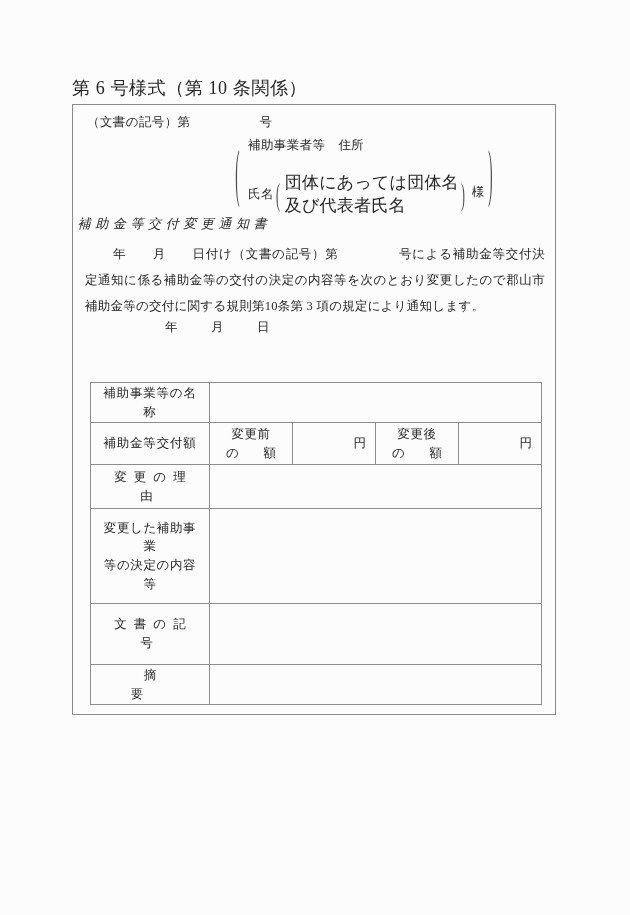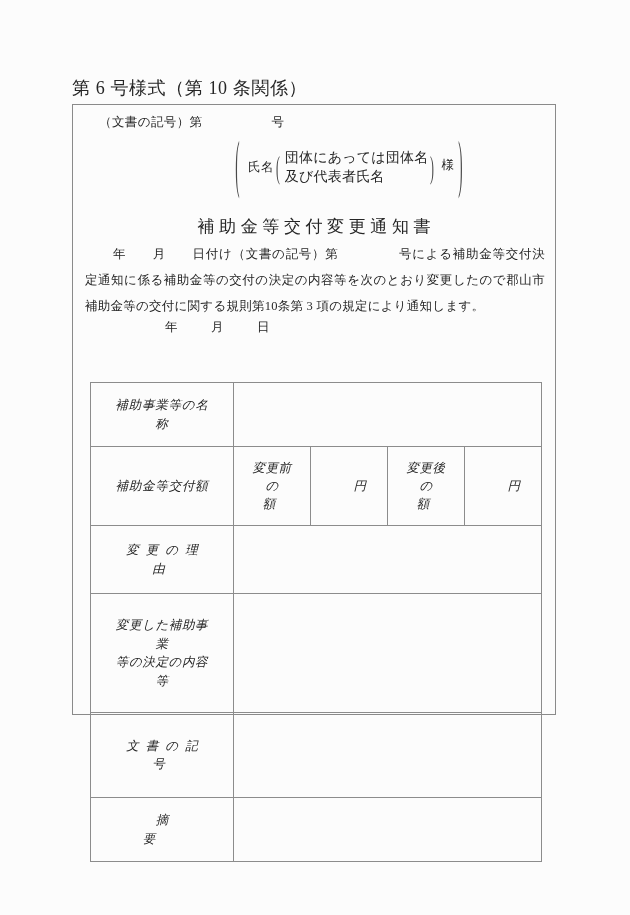--- a/index.html
+++ b/index.html
@@ -36,21 +36,21 @@
     width: 484px;
     height: 611px;
     border: 1px solid #8a8a8a;
     box-sizing: border-box;
     background: #fcfcfc;
   }
 
   
   .doc-number {
     position: absolute;
-    left: 26px;
+    left: 14px;
     top: 9px;
     font-size: 12.5px;
     letter-spacing: 0.4px;
     white-space: nowrap;
   }
   .doc-number .gap-wide {
     display: inline-block;
     width: 62px;
   }
 
@@ -109,45 +109,46 @@
     width: 13px;
   }
   .addr-label-name {
     letter-spacing: 0.4px;
   }
   .addr-note {
     display: flex;
     flex-direction: column;
     justify-content: center;
     line-height: 1.38;
-    font-size: 14px;
+    font-size: 17px;
     margin-left: 3px;
   }
   .addr-note span {
     white-space: nowrap;
     letter-spacing: 0.2px;
   }
   .addr-sama {
     display: flex;
     align-items: flex-end;
     padding-bottom: 3px;
     margin-left: 5px;
     font-size: 12.5px;
   }
 
   
   .doc-title {
     position: absolute;
     left: 0;
     right: 0;
     top: 110px;
-    text-align: center;
-    font-size: 17px;
+    text-align: left;
+    font-size: 13px;
     letter-spacing: 4.6px;
     text-indent: 4.6px;
+    font-style: italic;
   }
 
   
   .body-text {
     position: absolute;
     left: 12px;
     top: 136px;
     width: 460px;
     font-size: 12.5px;
     line-height: 26px;
@@ -218,23 +219,22 @@
     position: absolute;
     left: 17px;
     top: 277px;
     width: 452px;
     border-collapse: collapse;
     table-layout: fixed;
     font-size: 12.5px;
   }
   .form-table td {
     border: 1px solid #8c8c8c;
-    padding: 12px;
+    padding: 0;
     vertical-align: middle;
-    font-style: italic;
   }
   .lbl {
     width: 118px;
     text-align: center;
     color: #262626;
   }
   .lbl-inner {
     display: block;
     padding: 0 10px;
     line-height: 1.5;
@@ -290,20 +290,25 @@
   <div class="doc-number">
     <span>（文書の記号）第</span>
     <span class="gap-wide"></span>
     <span>号</span>
   </div>
 
   <div class="addressee">
     <span class="paren paren-outer">(</span>
 
     <div class="addressee-body">
+      <div class="addr-row addr-row-1">
+        <span class="addr-label-entity">補助事業者等</span>
+        <span class="addr-gap"></span>
+        <span>住所</span>
+      </div>
 
       <div class="addr-row">
         <span class="addr-label-name">氏名</span>
 
         <span class="paren paren-inner">(</span>
 
         <span class="addr-note">
           <span>団体にあっては団体名</span>
           <span>及び代表者氏名</span>
         </span>

